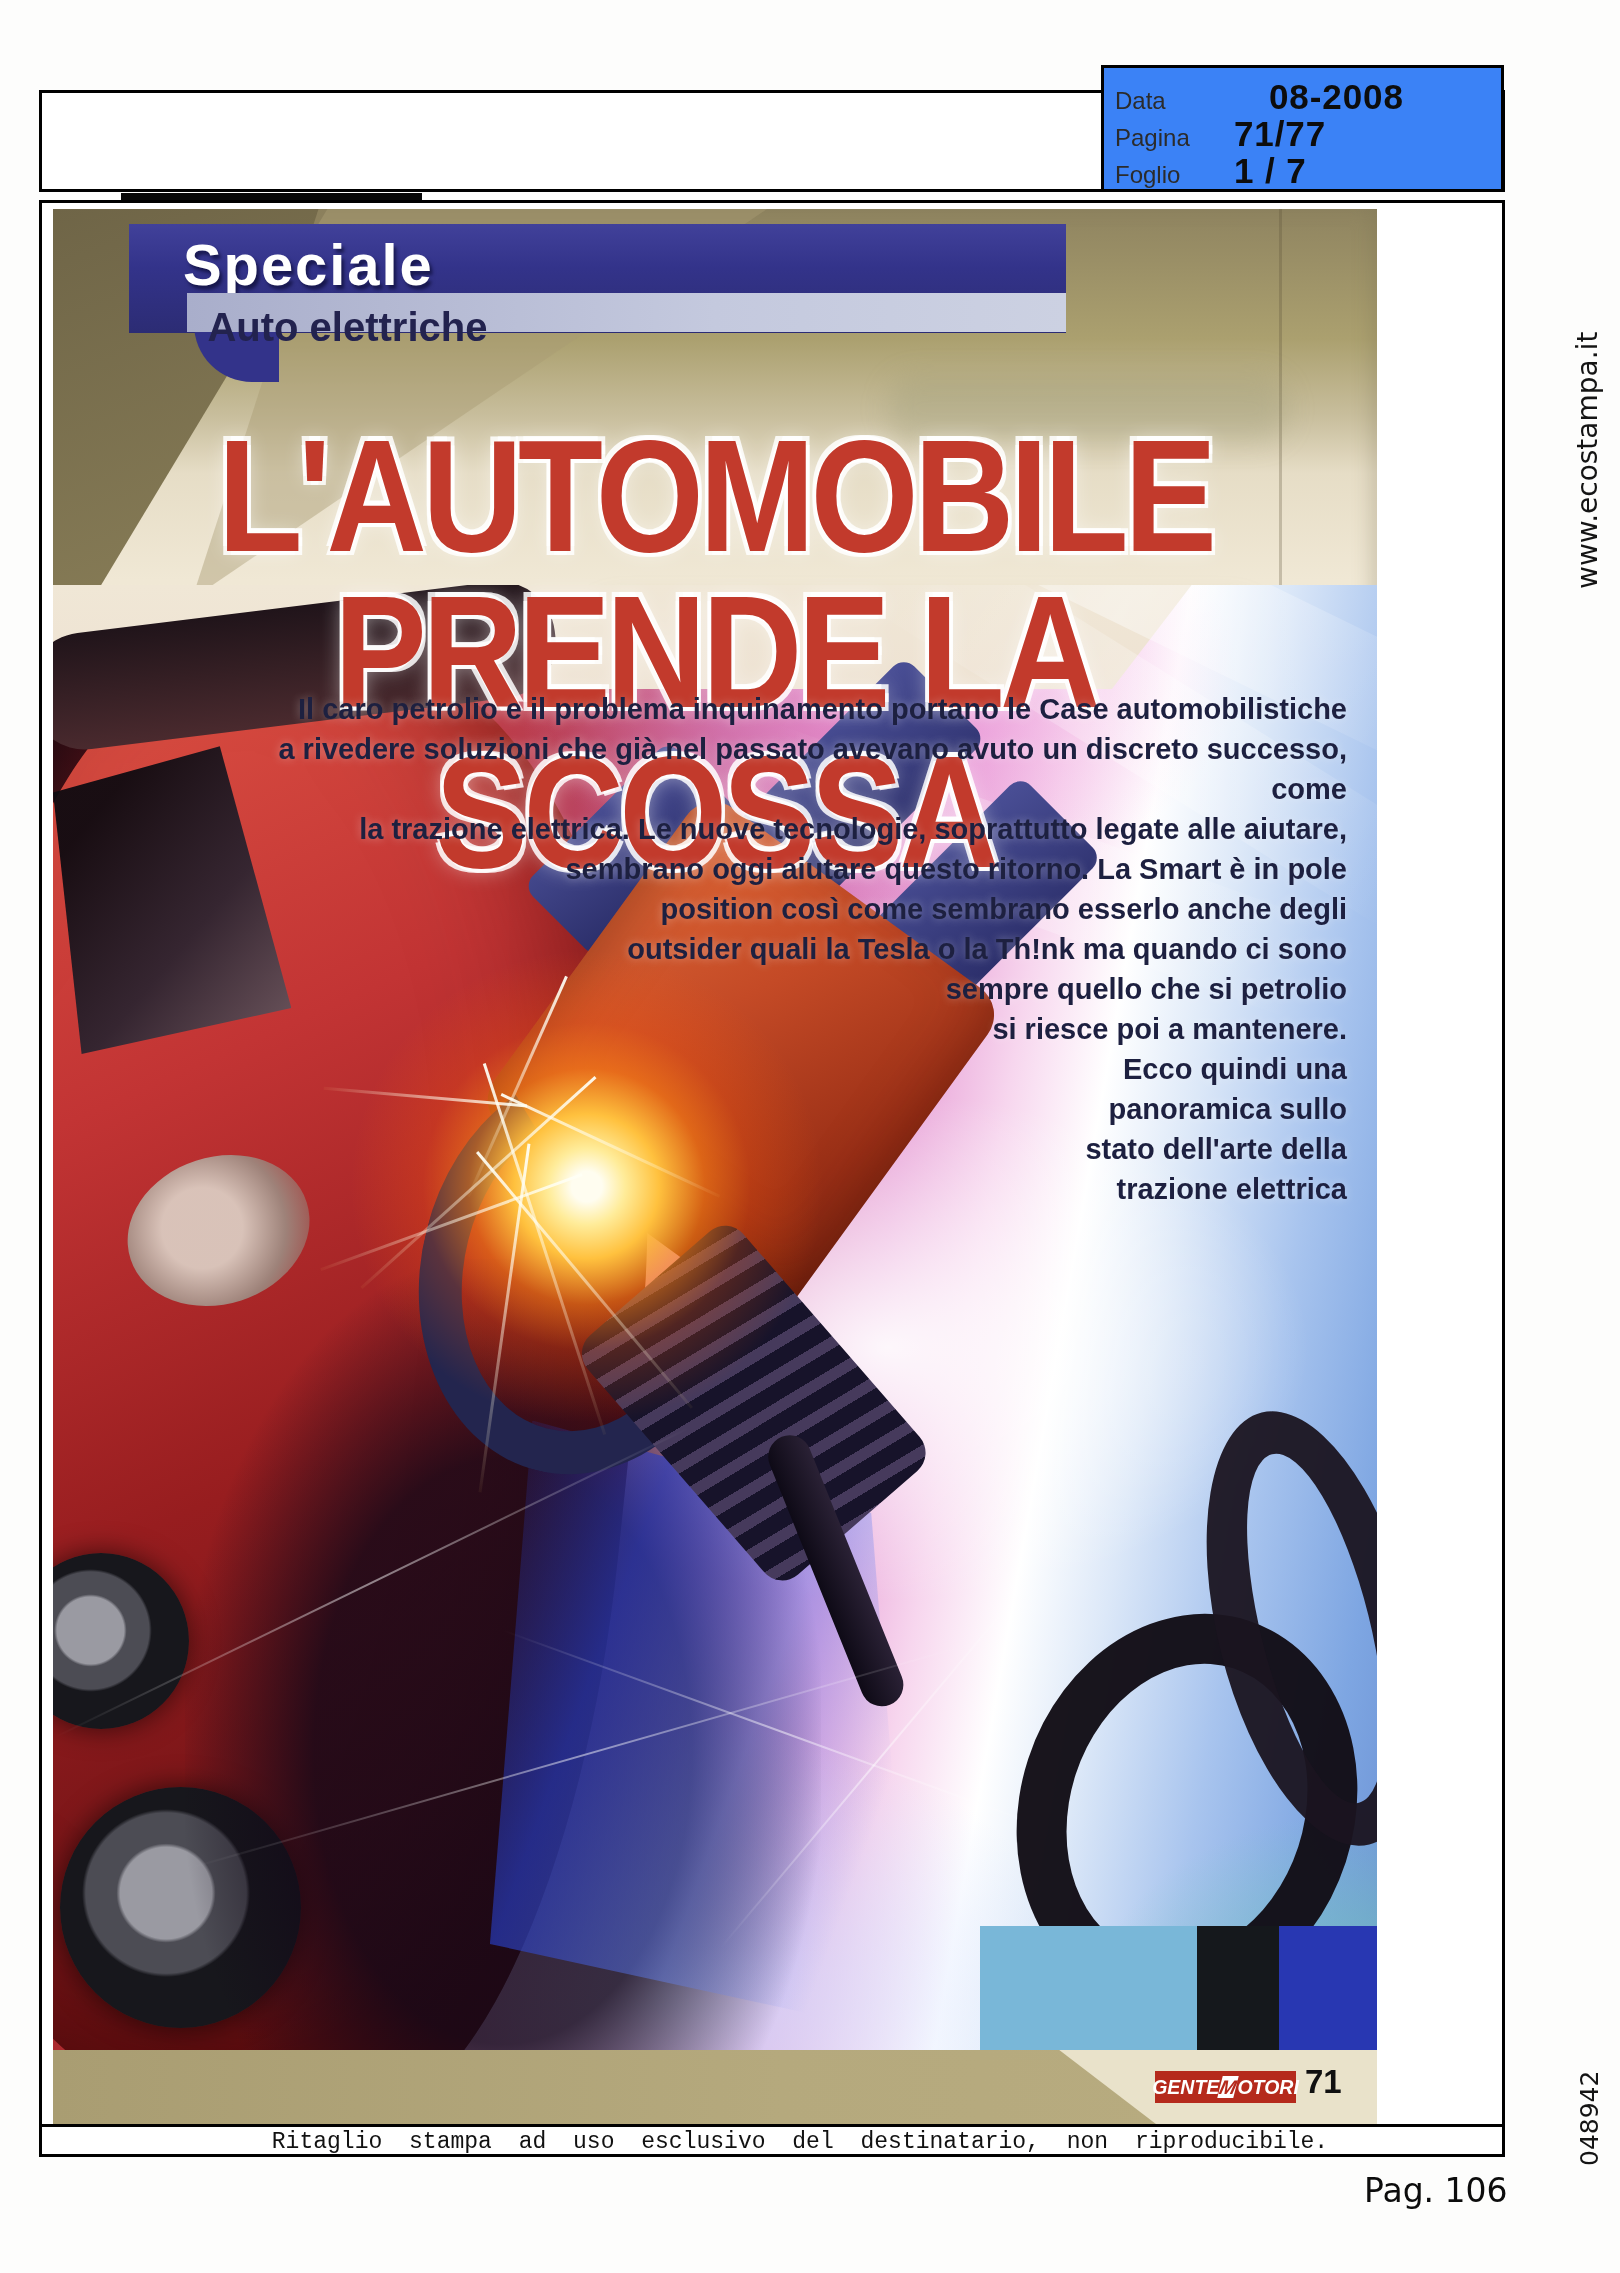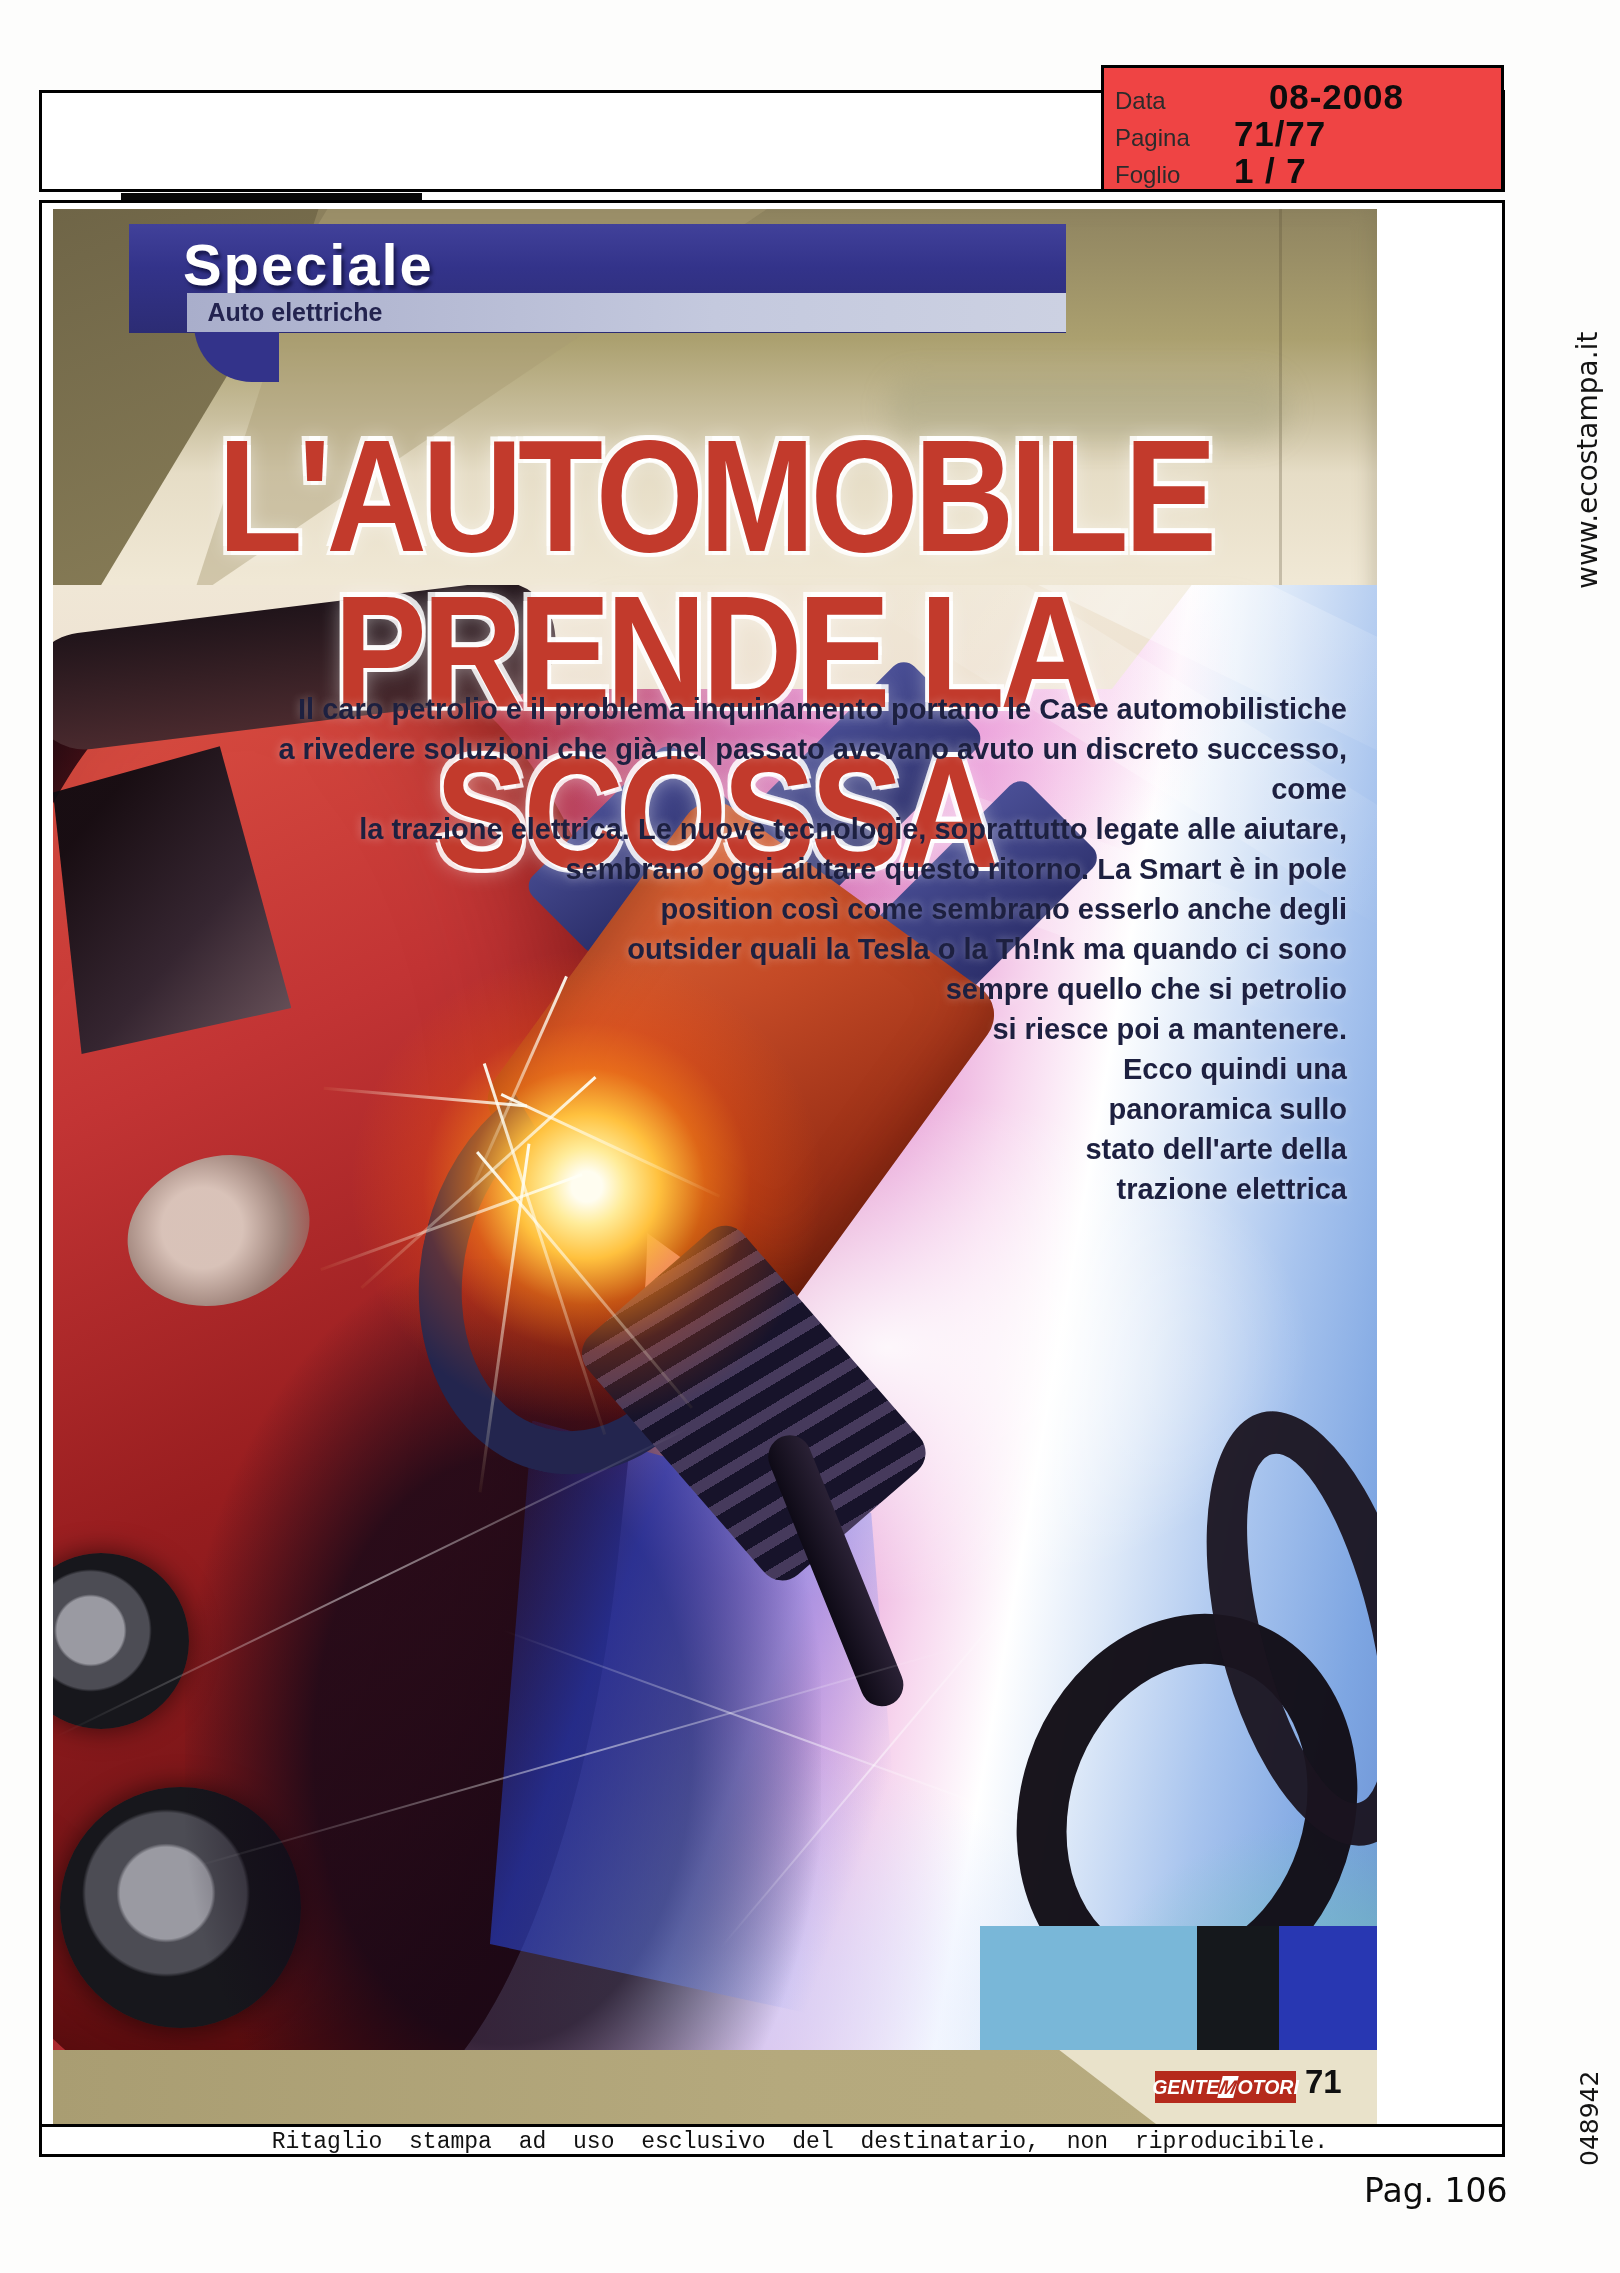--- a/index.html
+++ b/index.html
@@ -11,21 +11,21 @@
                  border:3.7px solid #000; background:#fff; }
   .masthead { position:absolute; left:79px; top:100px; width:301px; height:63px;
               background:#070707; display:flex; align-items:center; justify-content:center;
               color:#fff; font-style:italic; font-weight:800; font-size:43px; letter-spacing:0px; }
   .masthead .mblock { display:inline-flex; align-items:center; justify-content:center;
               width:43px; height:46px; background:#fff; color:#090909; transform:skewX(-14deg);
               margin:0 1.9px; font-style:italic; }
   .masthead .mblock span { transform:skewX(0deg); }
 
   .meta-box { position:absolute; left:1101px; top:65px; width:403px; height:127px;
-              border:3.7px solid #000; background:#ef4444; padding:9.3px 0 0 11px; }
+              border:3.7px solid #000; background:#3b82f6; padding:9.3px 0 0 11px; }
   .meta-row { display:flex; align-items:baseline; height:37px; }
   .meta-label { width:119px; font-size:24px; color:#2b2b2b; }
   .meta-value { font-size:35px; font-weight:bold; color:#0d0d0d; letter-spacing:0.9px; }
   .meta-row.first .meta-value { margin-left:35px; }
 
   
   .v-mark { position:absolute; writing-mode:vertical-rl; transform:rotate(180deg);
             color:#141414; white-space:nowrap; }
   .site-mark { left:1571px; top:227px; height:362px; font-size:28px; font-family:"DejaVu Sans", sans-serif; }
   .code-mark { left:1575px; top:2008px; height:158px; font-size:25px; font-family:"DejaVu Sans", sans-serif; }
@@ -54,21 +54,21 @@
   
   .banner { position:absolute; left:76px; top:15px; width:937px; height:109px;
             background:linear-gradient(180deg,#41419a 0%,#33338а 40%,#2c2c74 100%);
             background:linear-gradient(180deg,#41419a 0%,#33338a 40%,#2c2c74 100%); }
   .banner-swoosh { position:absolute; left:65px; top:100px; width:85px; height:58px;
             background:#33338a; border-radius:0 0 0 102px; }
   .section-label { position:absolute; left:54px; top:7.4px; font-size:58px; font-weight:800;
             color:#fff; letter-spacing:1.9px; text-shadow:2.8px 3.7px 3.7px rgba(0,0,30,.55); }
   .banner-strip { position:absolute; left:58px; top:69px; right:0; height:39px;
             background:linear-gradient(90deg,#a9aecb,#c4c9de 60%,#ccd1e2); }
-  .section-sublabel { margin-left:20.4px; font-size:25px; font-weight:bold; color:#23234f; line-height:39px; }
+  .section-sublabel { margin-left:20.4px; font-size:40px; font-weight:bold; color:#23234f; line-height:39px;margin-top:15px; }
 
   
   .headline { position:absolute; left:0; width:1324px; text-align:center; color:#c23a2c;
               font-weight:800; font-size:139px; letter-spacing:-4.6px; line-height:1;
               transform:scaleY(1.15); transform-origin:50% 0;
               text-shadow:-3.7px -3.7px 0 rgba(255,255,255,.85), 3.7px -3.7px 0 rgba(255,255,255,.85),
                           -3.7px 3.7px 0 rgba(255,255,255,.85), 3.7px 3.7px 0 rgba(255,255,255,.85),
                           0 0 20.4px rgba(255,255,255,.55); z-index:6; }
   .headline.l1 { top:206px; }
   .headline.l2 { top:362px; }

